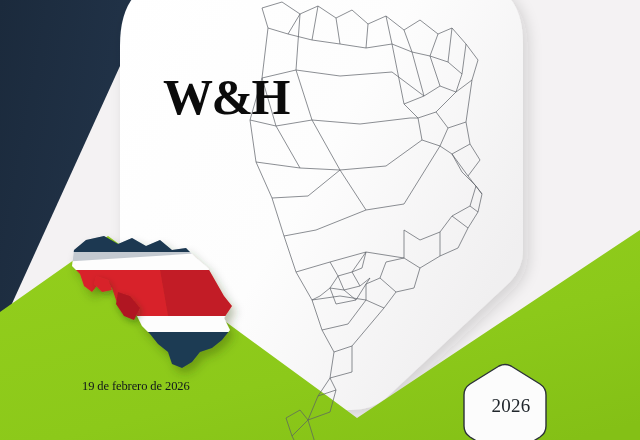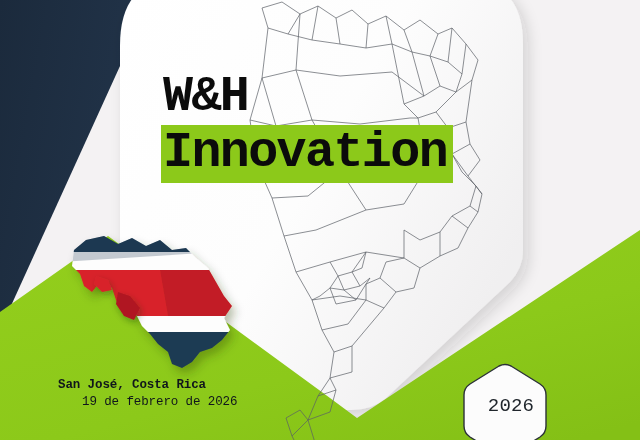--- a/index.html
+++ b/index.html
@@ -6,21 +6,21 @@
     margin: 0;
     padding: 0;
     background: #ffffff;
   }
   #poster {
     position: relative;
     width: 640px;
     height: 440px;
     overflow: hidden;
     background: #8b5cf6;
-    font-family: Liberation Mono, monospace;
+    font-family: Liberation Serif, serif;
   }
   .layer {
     position: absolute;
     inset: 0;
     width: 640px;
     height: 440px;
   }
   #poster svg.layer { display: block; }
 
   
@@ -316,25 +316,23 @@
                L 546 426 Q 546 433 540 437
                L 511 455 Q 505 458 499 455
                L 470 437 Q 464 433 464 426
                L 464 395 Q 464 388 470 384
                L 499 366 Q 505 363 511 366 Z" fill="#fcfcfc" stroke="#2b3138" stroke-width="1.4"></path>
     </g>
   </svg>
 
   <div class="headline">
     <span class="hl-line hl-1">W&amp;H</span>
-    <span class="hl-line hl-2">Innovation</span>
   </div>
 
   <div class="info-block">
-    <span class="info-line info-strong">San José, Costa Rica</span>
     <span class="info-line info-light">19 de febrero de 2026</span>
   </div>
 
   <div class="year-badge">
     <span class="year-text">2026</span>
   </div>
 
 </div>
 
 </body></html>

